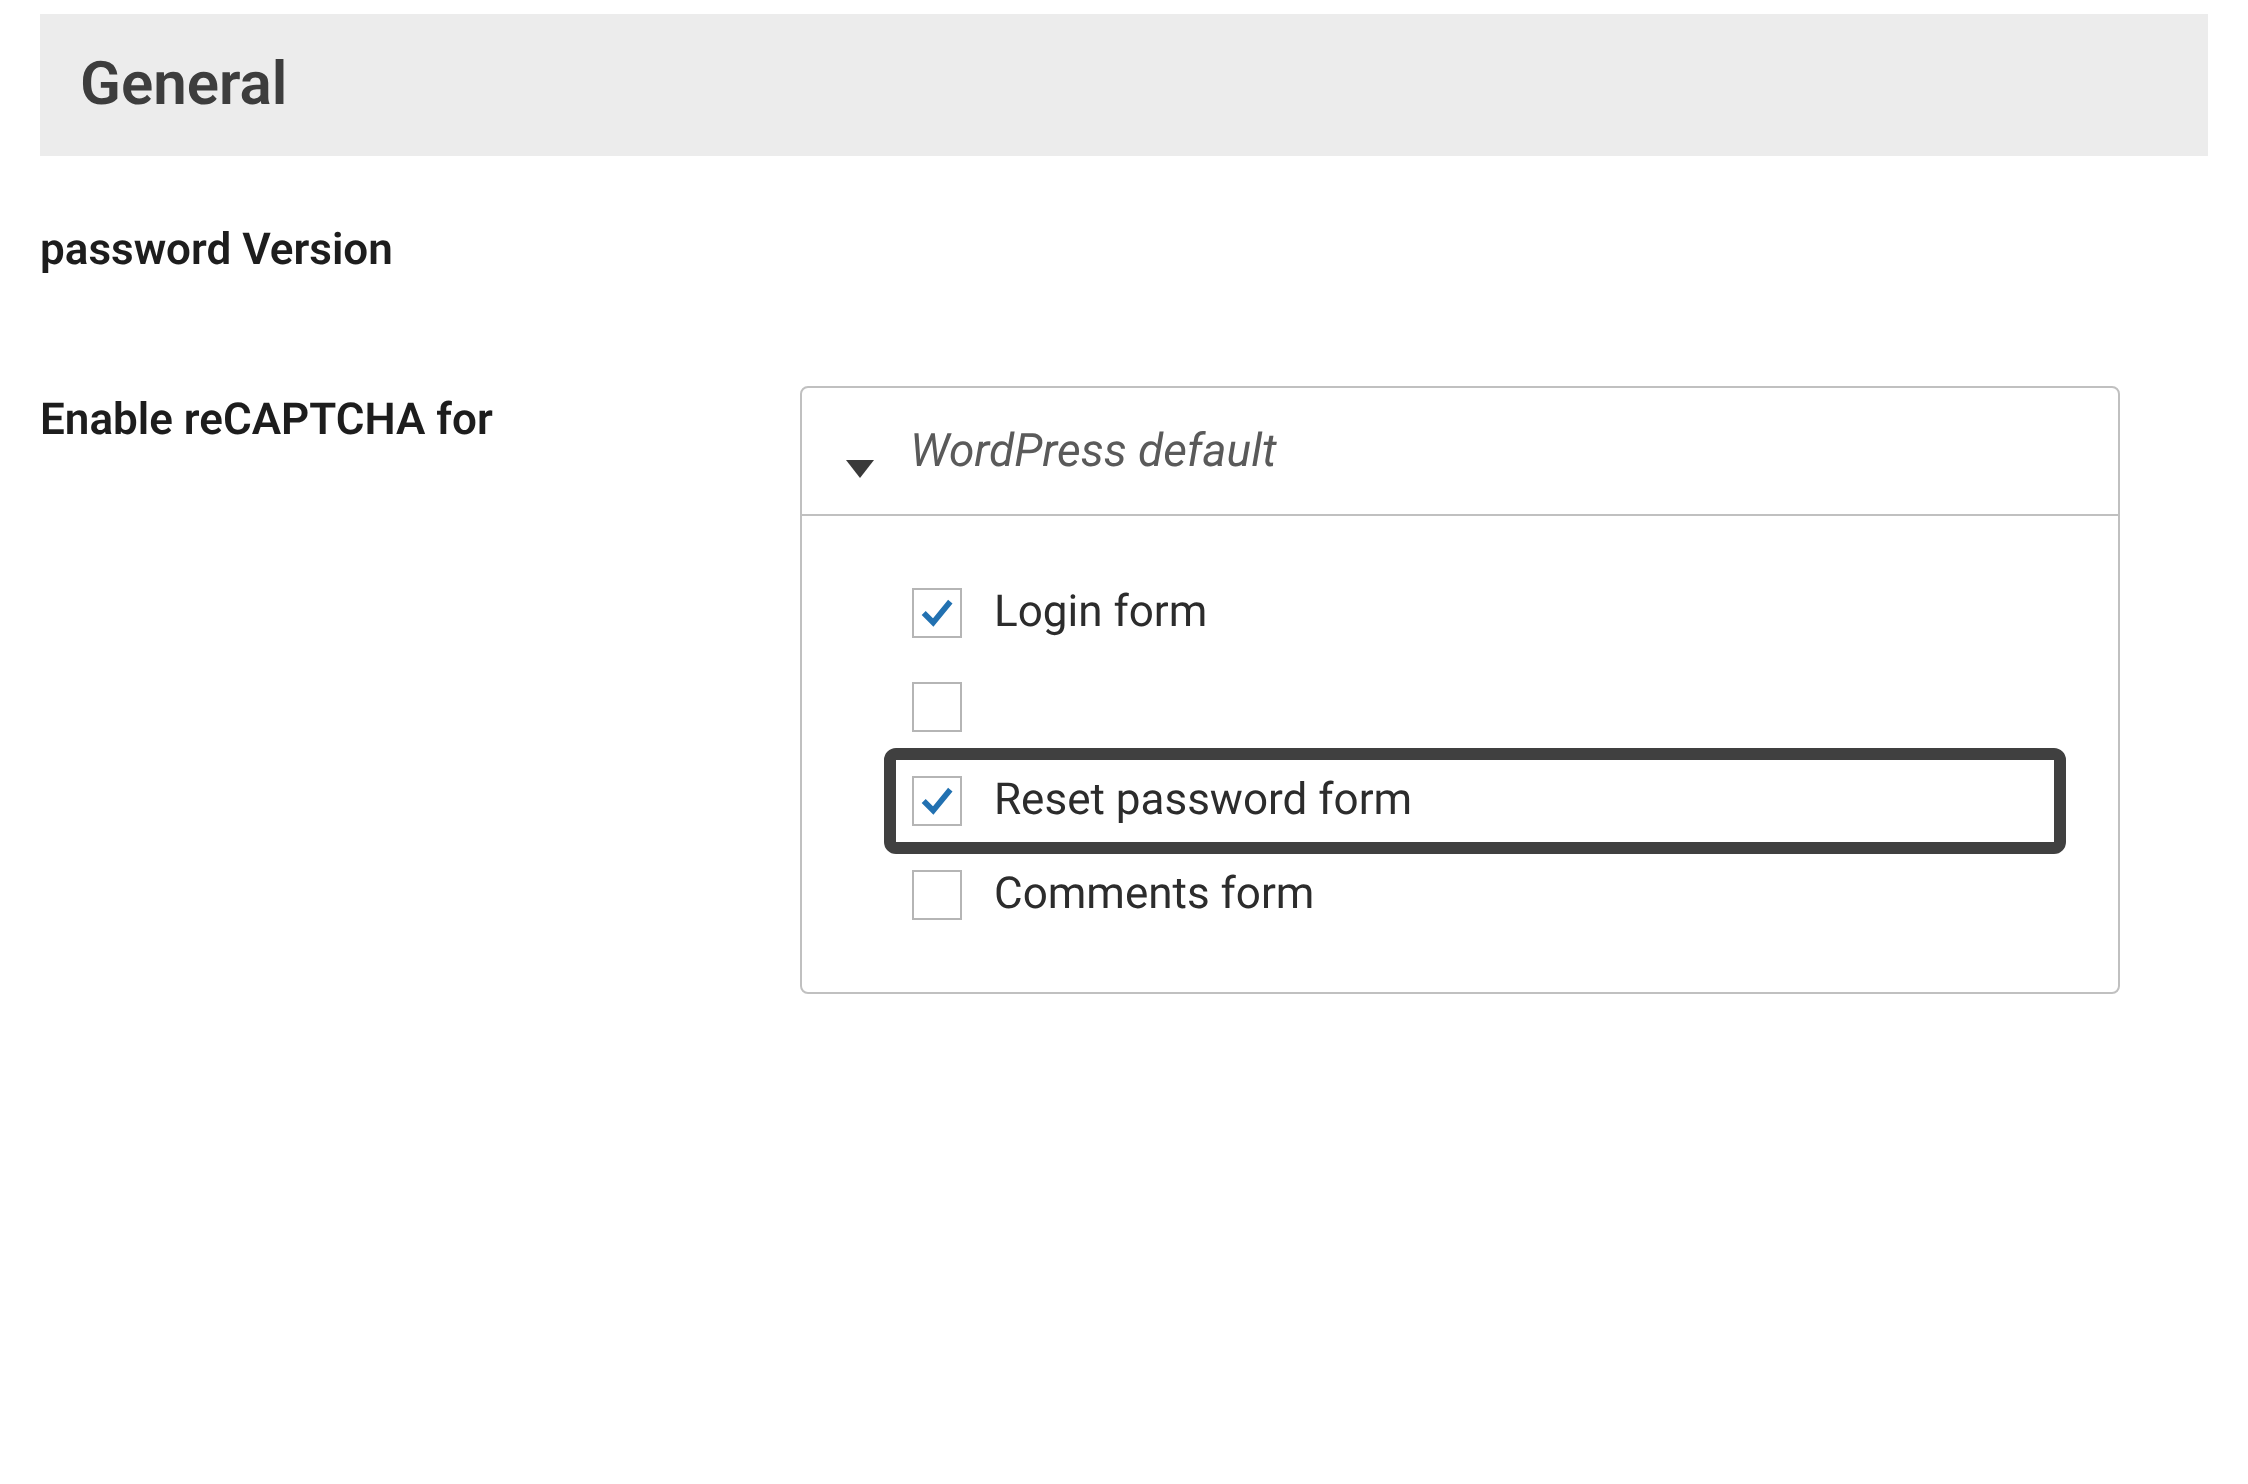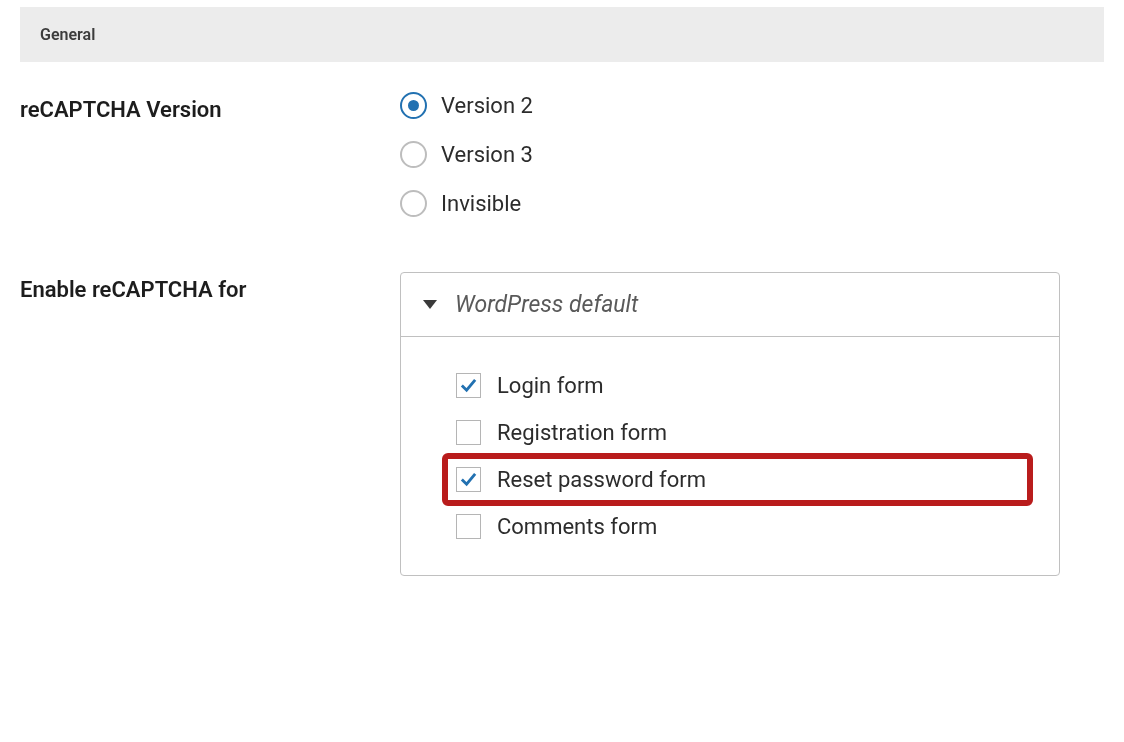--- a/index.html
+++ b/index.html
@@ -11,21 +11,21 @@
       font-family: -apple-system, BlinkMacSystemFont, "Segoe UI", Roboto, Helvetica, Arial, sans-serif;
       background: #ffffff;
       color: #1d2327;
       padding: 0;
       width: 1124px;
     }
     .section-header {
       background: #ececec;
       padding: 18px 20px;
       margin: 7px 20px 0 20px;
-      font-size: 16px;
+      font-size: 30px;
       font-weight: 600;
       color: #3d3d3d;
     }
     .settings-table {
       padding: 30px 20px 20px 20px;
     }
     .setting-row {
       display: flex;
       align-items: flex-start;
       margin-bottom: 55px;
@@ -81,21 +81,21 @@
     .accordion-box {
       border: 1px solid #c0c0c0;
       border-radius: 4px;
       background: #fff;
       width: 660px;
       margin-bottom: 10px;
     }
     .accordion-header {
       padding: 18px 22px;
       display: flex;
-      align-items: center;
+      align-items: flex-end;
       gap: 18px;
       cursor: pointer;
       border-bottom: 1px solid #c0c0c0;
     }
     .accordion-header.collapsed-header {
       border-bottom: none;
     }
     .triangle-down {
       width: 0;
       height: 0;
@@ -119,21 +119,21 @@
       padding: 25px 30px 25px 45px;
     }
     .checkbox-item {
       display: flex;
       align-items: center;
       gap: 16px;
       padding: 11px 10px;
       border-radius: 6px;
     }
     .checkbox-item.highlighted {
-      border: 6px solid #b91c1c;
+      border: 6px solid #404040;
       padding: 8px 8px;
       margin: -3px -4px;
     }
     .checkbox-box {
       width: 25px;
       height: 25px;
       border: 1px solid #b5b5b5;
       background: #fff;
       display: flex;
       align-items: center;
@@ -154,43 +154,21 @@
 </head>
 <body>
 
 <div class="section-header">
   <span>General</span>
 </div>
 
 <div class="settings-table">
 
   <div class="setting-row">
-    <div class="setting-label">reCAPTCHA Version</div>
-    <div class="setting-control">
-      <div class="radio-group">
-
-        <div class="radio-item">
-          <span class="radio-circle checked">
-              <span class="radio-inner"></span>
-            </span>
-          <span class="radio-label">Version 2</span>
-        </div>
-
-        <div class="radio-item">
-          <span class="radio-circle"></span>
-          <span class="radio-label">Version 3</span>
-        </div>
-
-        <div class="radio-item">
-          <span class="radio-circle"></span>
-          <span class="radio-label">Invisible</span>
-        </div>
-
-      </div>
-    </div>
+    <div class="setting-label">password Version</div>
   </div>
 
   <div class="setting-row">
     <div class="setting-label">Enable reCAPTCHA for</div>
     <div class="setting-control">
 
       <div class="accordion-box">
         <div class="accordion-header">
           <span class="triangle-down"></span>
           <span class="accordion-title">WordPress default</span>
@@ -203,21 +181,20 @@
                   <path d="M3 10 L8 15 L17 4" stroke="#2271b1" stroke-width="3" fill="none"></path>
                 </svg>
             </span>
             <span class="checkbox-label">Login form</span>
           </div>
 
           <div class="checkbox-item">
             <span class="checkbox-box">
               
             </span>
-            <span class="checkbox-label">Registration form</span>
           </div>
 
           <div class="checkbox-item highlighted">
             <span class="checkbox-box checked">
               <svg width="19" height="19" viewBox="0 0 20 20">
                   <path d="M3 10 L8 15 L17 4" stroke="#2271b1" stroke-width="3" fill="none"></path>
                 </svg>
             </span>
             <span class="checkbox-label">Reset password form</span>
           </div>

